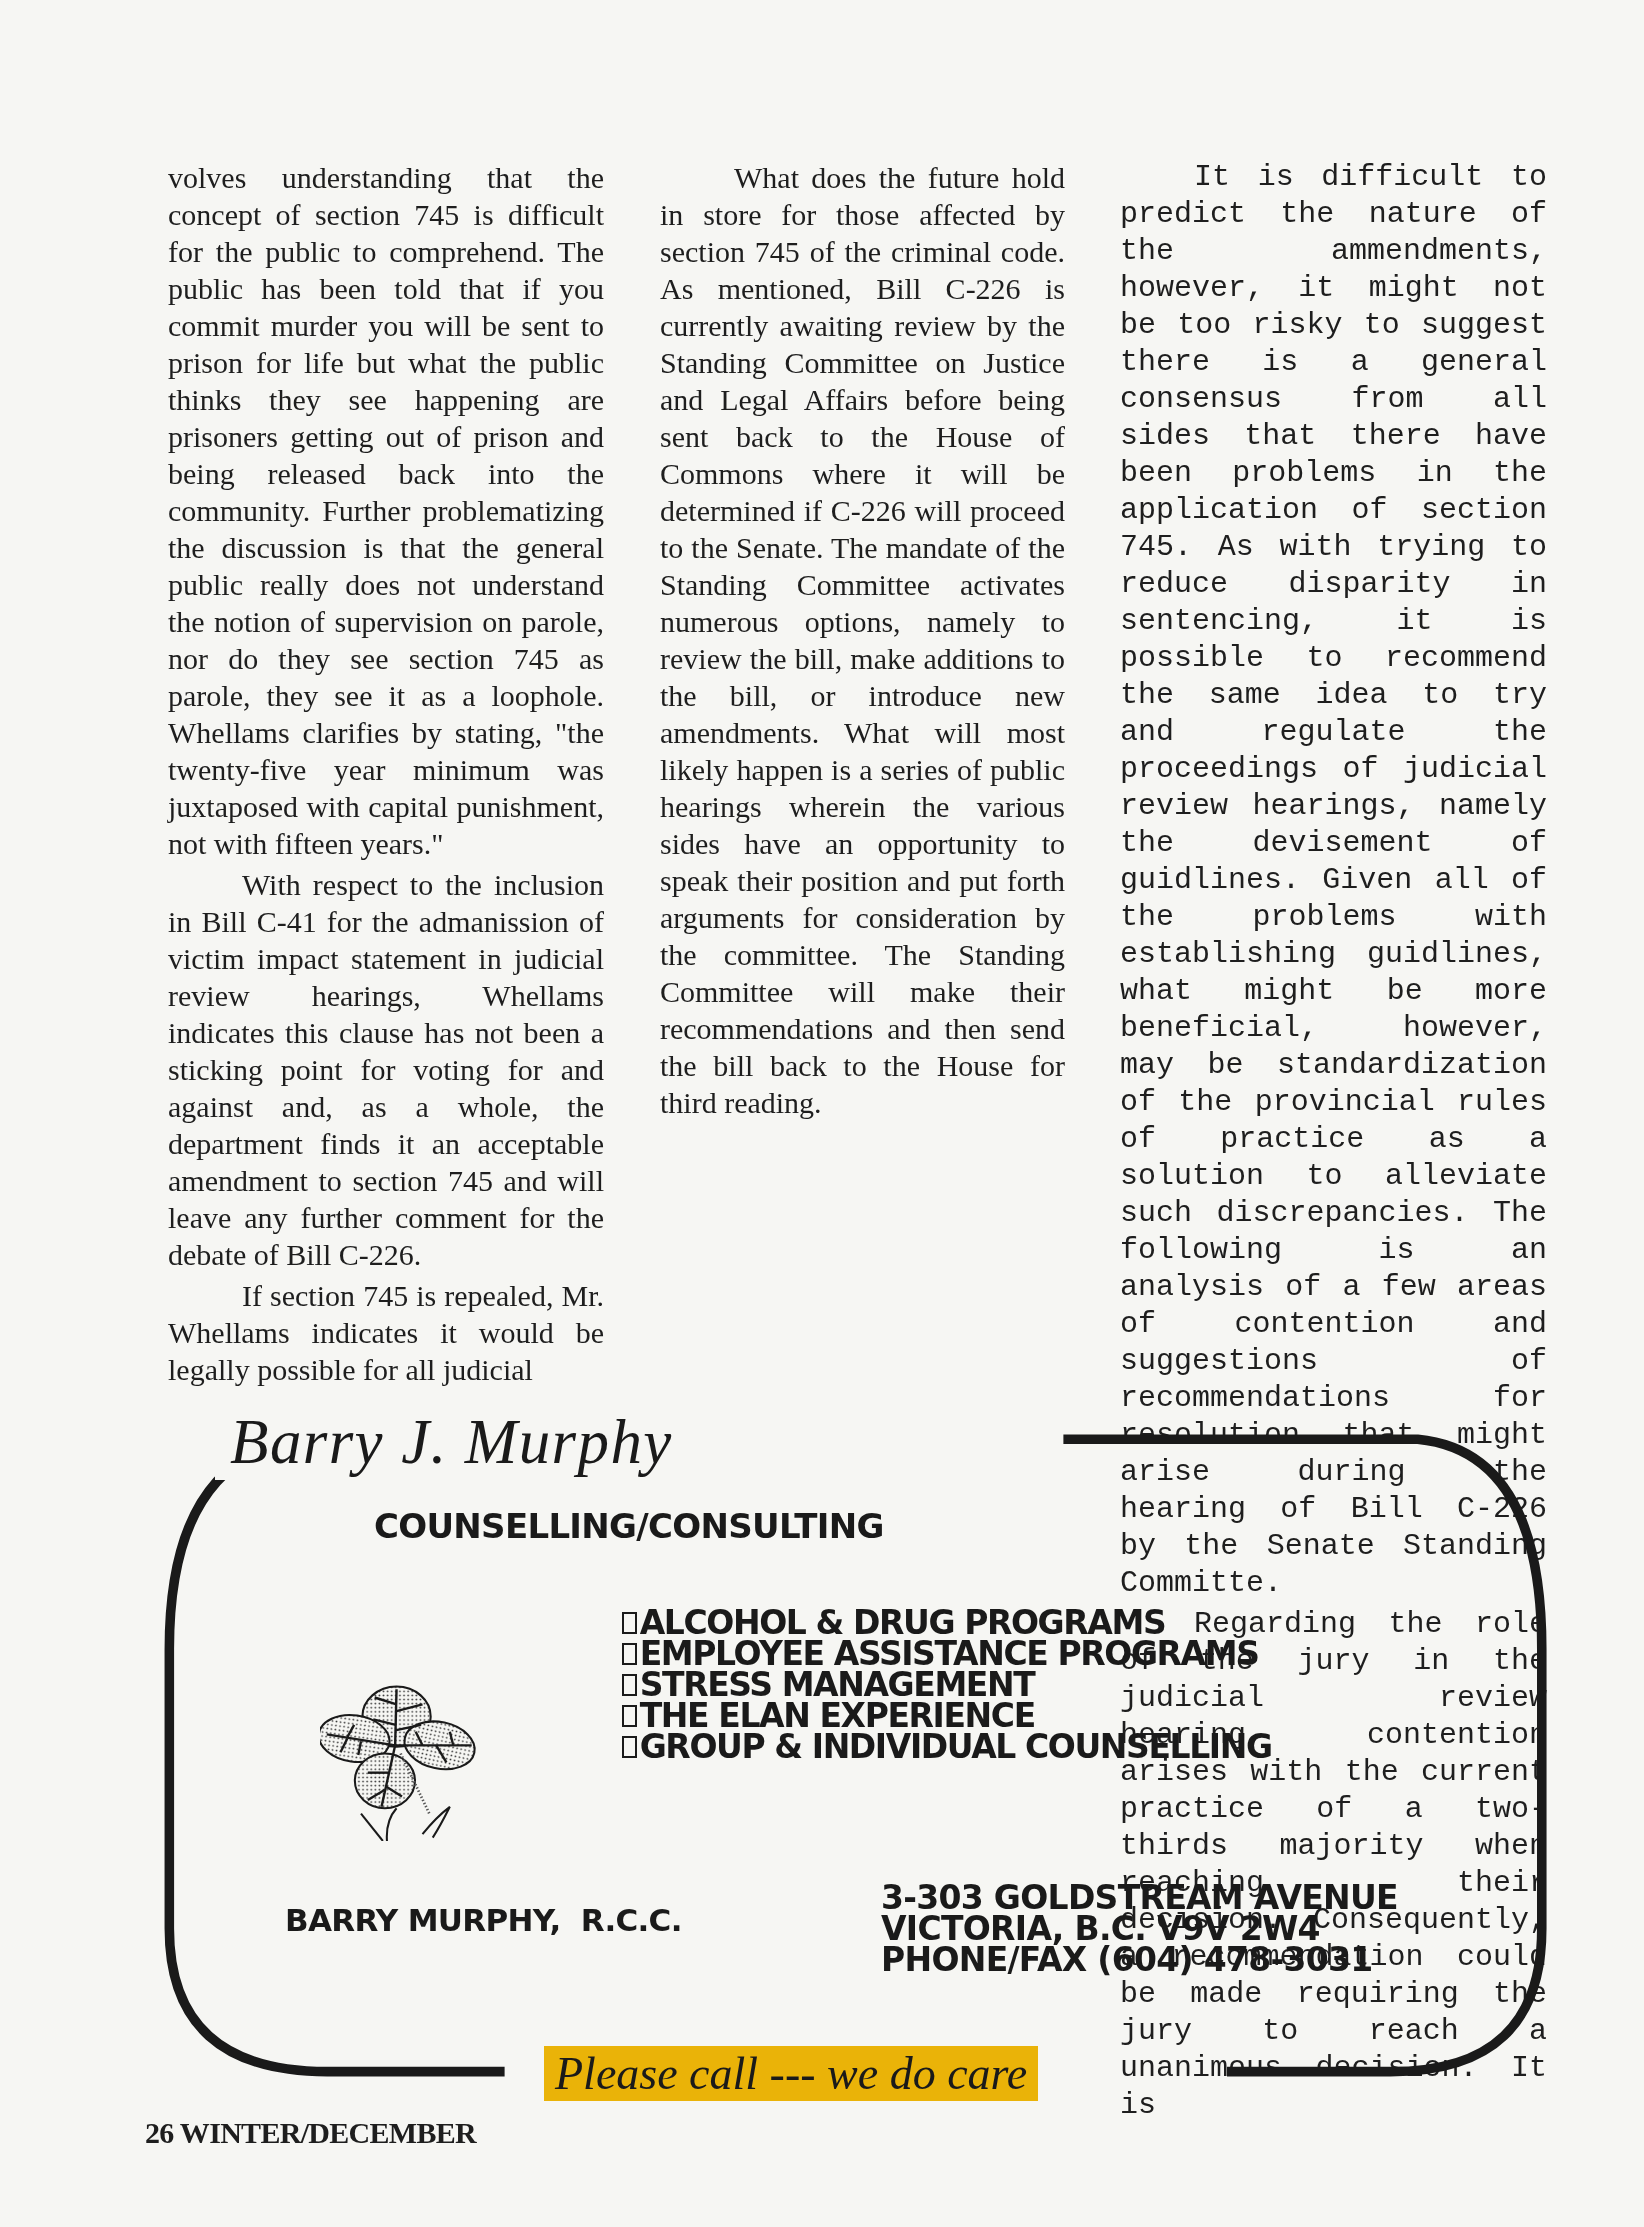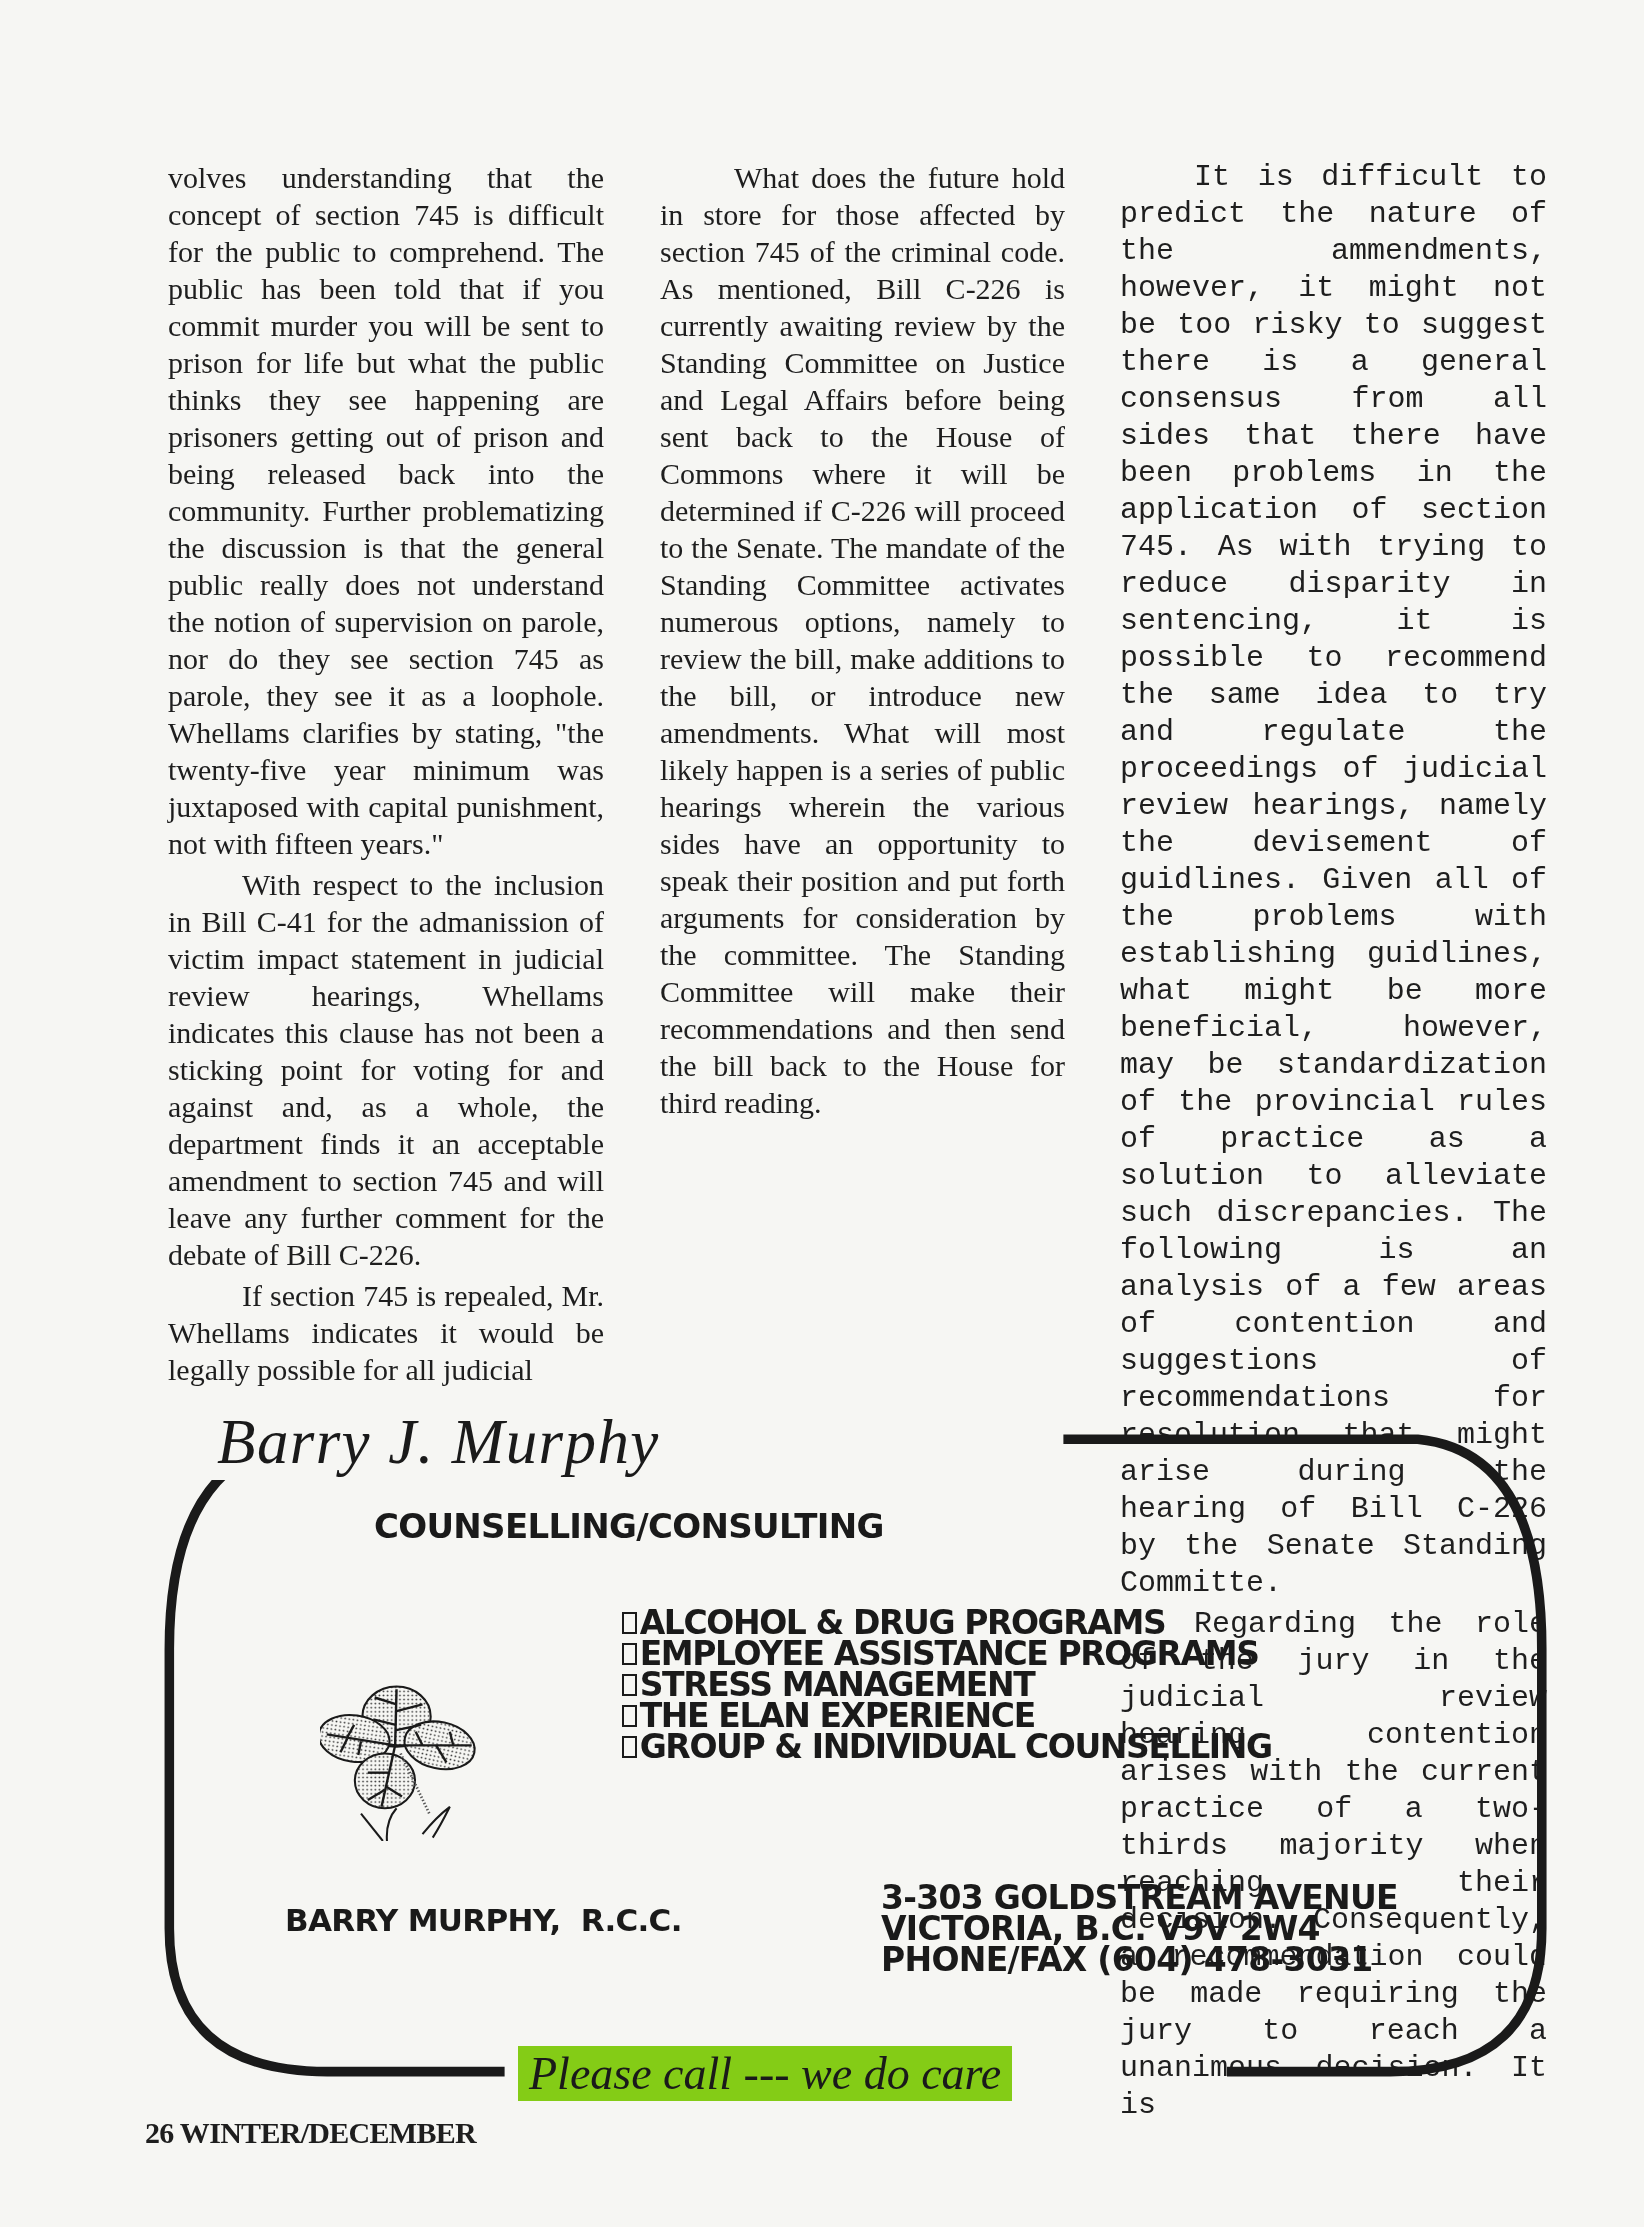--- a/index.html
+++ b/index.html
@@ -15,21 +15,21 @@
     text-align:justify; text-justify:inter-word;
     hyphens:none;
   }
   .col p { margin:4px; }
   .col p.indent { text-indent:74px; }
   #col1 { left:164px; width:444px; }
   #col2 { left:656px; width:413px; }
   #col3 { left:1116px; width:435px;font-family:Liberation Mono, monospace; }
   #ad-frame { position:absolute; left:0; top:0; }
   .ad-title {
-    position:absolute; left:202px; top:1405px;
+    position:absolute; left:215px; top:1405px;
     font-family:"Liberation Serif","DejaVu Serif",serif; font-style:italic;
     font-size:63px; letter-spacing:1.4px; color:#1a1a1a;
     background:#f6f6f3; padding:0 15px; line-height:75px;
   }
   .ad-sub {
     position:absolute; left:374px; top:1506px;
     font-family:"DejaVu Sans","Liberation Sans",sans-serif; font-weight:bold;
     font-size:34px; color:#1a1a1a; letter-spacing:-0.7px;
   }
   .services {
@@ -48,23 +48,23 @@
     font-family:"DejaVu Sans","Liberation Sans",sans-serif; font-weight:bold;
     font-size:31px; color:#1a1a1a; letter-spacing:-0.7px; white-space:pre;
   }
   .address {
     position:absolute; left:881px; top:1834px;
     font-family:"DejaVu Sans","Liberation Sans",sans-serif; font-weight:bold;
     font-size:33px; line-height:31px; color:#1a1a1a; letter-spacing:-0.7px;margin-top:48px;
   }
   .address div { white-space:nowrap; }
   .tagline {
-    position:absolute; left:518px; top:2046px;
+    position:absolute; left:544px; top:2046px;
     font-family:"Liberation Serif","DejaVu Serif",serif; font-style:italic;
-    font-size:46px; color:#1a1a1a; background:#84cc16; padding:0 11px;
+    font-size:46px; color:#1a1a1a; background:#eab308; padding:0 11px;
     line-height:55px; white-space:nowrap;
   }
   #clover { position:absolute; left:320px; top:1677px; }
   .footer {
     position:absolute; left:145px; top:2116px;
     font-family:"Liberation Serif","DejaVu Serif",serif; font-weight:bold;
     font-size:30px; color:#1e1e1e; letter-spacing:-0.7px;
   }
 </style>
 </head>

